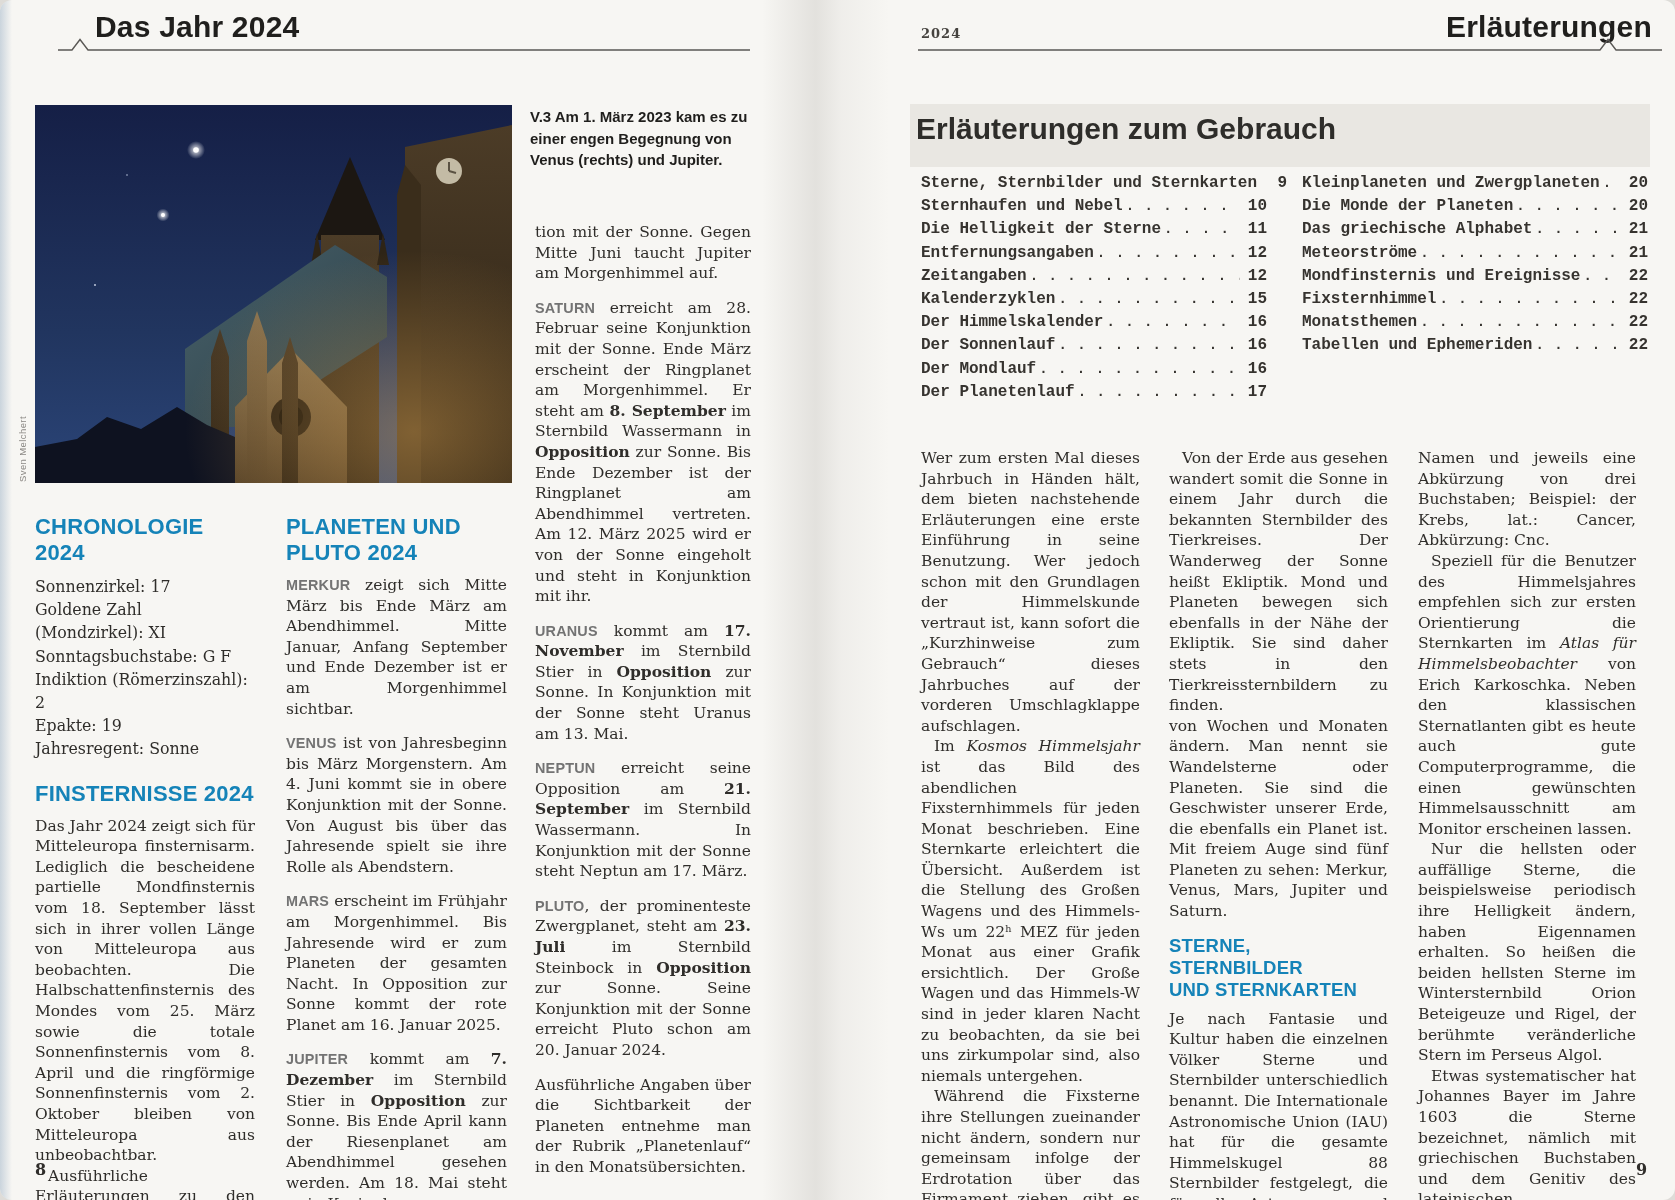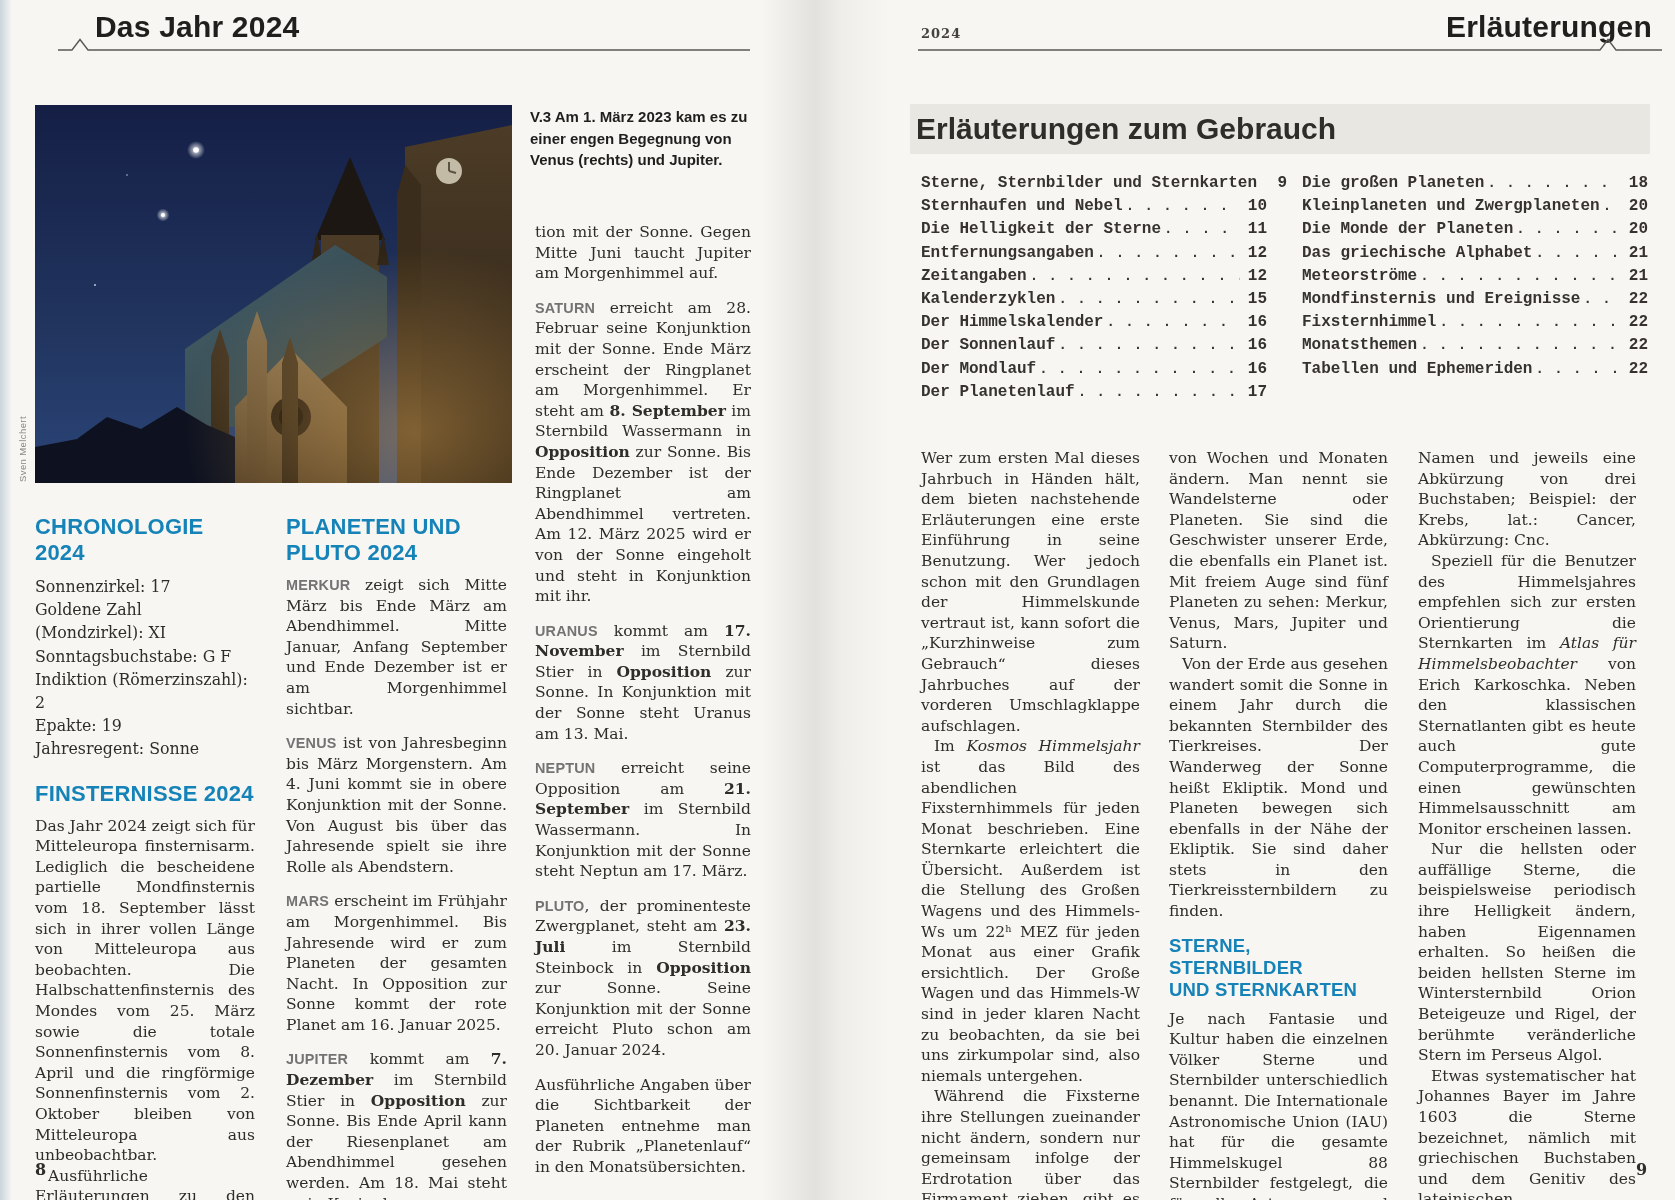--- a/index.html
+++ b/index.html
@@ -1,20 +1,21 @@
 <!DOCTYPE html>
 <html lang="de"><head>
 <meta charset="utf-8">
 <title>Kosmos Himmelsjahr – Spread</title>
 <style>
   html,body{margin:0;padding:0;background:#dedcd8;}
   .spread{
     position:relative;width:1675px;height:1200px;overflow:hidden;
     background:#f7f6f3;color:#2f2d2a;
     font-family:"DejaVu Serif", serif;
+    border-radius:12px;
   }
   .scan-edge-left{position:absolute;left:0;top:0;width:12px;height:100%;
     background:linear-gradient(90deg,rgba(178,194,209,.65),rgba(178,194,209,0));pointer-events:none;}
   .gutter{position:absolute;left:762px;top:0;width:128px;height:100%;pointer-events:none;
     background:linear-gradient(90deg,rgba(90,85,75,0),rgba(90,85,75,.13) 42%,rgba(90,85,75,.05) 62%,rgba(90,85,75,0));}
 
   
   .page-title{position:absolute;font-family:"Liberation Sans",sans-serif;font-weight:700;
     font-size:30px;letter-spacing:.2px;color:#201f1d;white-space:nowrap;}
   .lp-title{left:95px;top:10px;}
@@ -52,21 +53,21 @@
   .chrono-line{text-align:left;font-size:15.8px;line-height:23.2px;}
 
   p.para{margin:0;}
   p.para.gap{margin-top:14px;}
   p.para.ind{text-indent:13px;}
   .b{font-weight:700;}
   .i{font-style:italic;}
   .lead{font-family:"Liberation Sans",sans-serif;font-weight:700;font-size:14.4px;letter-spacing:.2px;color:#737373;}
 
   
-  .band{position:absolute;left:910px;top:104px;width:740px;height:50px;background:#e9e7e2;}
+  .band{position:absolute;left:910px;top:104px;width:740px;height:63px;background:#e9e7e2;}
   .band-title{font-family:"Liberation Sans",sans-serif;font-weight:700;font-size:30px;
     color:#2e2d2a;line-height:50px;padding-left:6px;white-space:nowrap;}
   .toc{position:absolute;left:921px;top:172px;width:727px;display:flex;gap:35px;font-family:Liberation Mono, monospace;}
   .toc-col{width:346px;}
   .toc-row{display:flex;align-items:baseline;font-size:16px;font-weight:700;
     line-height:23.2px;color:#36332f;}
   .toc-label{white-space:nowrap;}
   .toc-dots{flex:1;overflow:hidden;white-space:nowrap;margin:0 3px;color:#36332f;}
   .toc-dots::after{content:". . . . . . . . . . . . . . . . . . . . . . . . . . . . . . . . . . . . . . . .";
     font-size:14px;letter-spacing:1px;}
@@ -247,25 +248,20 @@
           <span class="toc-page">16</span>
         </div>
       <div class="toc-row">
           <span class="toc-label">Der Planetenlauf</span>
           <span class="toc-dots"></span>
           <span class="toc-page">17</span>
         </div>
     </div>
     <div class="toc-col">
       <div class="toc-row">
-          <span class="toc-label">Die großen Planeten</span>
-          <span class="toc-dots"></span>
-          <span class="toc-page">18</span>
-        </div>
-      <div class="toc-row">
           <span class="toc-label">Kleinplaneten und Zwergplaneten</span>
           <span class="toc-dots"></span>
           <span class="toc-page">20</span>
         </div>
       <div class="toc-row">
           <span class="toc-label">Die Monde der Planeten</span>
           <span class="toc-dots"></span>
           <span class="toc-page">20</span>
         </div>
       <div class="toc-row">
@@ -301,22 +297,22 @@
     </div>
   </div>
 
   <div class="col rp-col1">
     <p class="para"><span>Wer zum ersten Mal dieses Jahrbuch in Händen hält, dem bieten nachstehende Erläuterungen eine erste Einführung in seine Benutzung. Wer jedoch schon mit den Grundlagen der Himmelskunde vertraut ist, kann sofort die „Kurzhinweise zum Gebrauch“ dieses Jahrbuches auf der vorderen Umschlagklappe aufschlagen.</span></p>
     <p class="para ind"><span>Im </span><span class="i">Kosmos Himmelsjahr</span><span> ist das Bild des abendlichen Fixsternhimmels für jeden Monat beschrieben. Eine Sternkarte erleichtert die Übersicht. Außerdem ist die Stellung des Großen Wagens und des Himmels-Ws um 22ʰ MEZ für jeden Monat aus einer Grafik ersichtlich. Der Große Wagen und das Himmels-W sind in jeder klaren Nacht zu beobachten, da sie bei uns zirkumpolar sind, also niemals untergehen.</span></p>
     <p class="para ind"><span>Während die Fixsterne ihre Stellungen zueinander nicht ändern, sondern nur gemeinsam infolge der Erdrotation über das Firmament ziehen, gibt es Gestirne, die ihre Position im Laufe</span></p>
   </div>
 
   <div class="col rp-col2">
+    <p class="para ind"><span>Von der Erde aus gesehen wandert somit die Sonne in einem Jahr durch die bekannten Sternbilder des Tierkreises. Der Wanderweg der Sonne heißt Ekliptik. Mond und Planeten bewegen sich ebenfalls in der Nähe der Ekliptik. Sie sind daher stets in den Tierkreissternbildern zu finden.</span></p>
     <p class="para"><span>von Wochen und Monaten ändern. Man nennt sie Wandelsterne oder Planeten. Sie sind die Geschwister unserer Erde, die ebenfalls ein Planet ist. Mit freiem Auge sind fünf Planeten zu sehen: Merkur, Venus, Mars, Jupiter und Saturn.</span></p>
-    <p class="para ind"><span>Von der Erde aus gesehen wandert somit die Sonne in einem Jahr durch die bekannten Sternbilder des Tierkreises. Der Wanderweg der Sonne heißt Ekliptik. Mond und Planeten bewegen sich ebenfalls in der Nähe der Ekliptik. Sie sind daher stets in den Tierkreissternbildern zu finden.</span></p>
     <div class="h-sub-block">
       <div class="h-blue h-sub">STERNE, STERNBILDER</div>
       <div class="h-blue h-sub">UND STERNKARTEN</div>
     </div>
     <p class="para"><span>Je nach Fantasie und Kultur haben die einzelnen Völker Sterne und Sternbilder unterschiedlich benannt. Die Internationale Astronomische Union (IAU) hat für die gesamte Himmelskugel 88 Sternbilder festgelegt, die für alle Astronomen und Sternfreunde verbindlich sind. Diese 88 Sternbilder haben lateinische</span></p>
   </div>
 
   <div class="col rp-col3">
     <p class="para"><span>Namen und jeweils eine Abkürzung von drei Buchstaben; Beispiel: der Krebs, lat.: Cancer, Abkürzung: Cnc.</span></p>
     <p class="para ind"><span>Speziell für die Benutzer des Himmelsjahres empfehlen sich zur ersten Orientierung die Sternkarten im </span><span class="i">Atlas für Himmelsbeobachter</span><span> von Erich Karkoschka. Neben den klassischen Sternatlanten gibt es heute auch gute Computerprogramme, die einen gewünschten Himmelsausschnitt am Monitor erscheinen lassen.</span></p>

